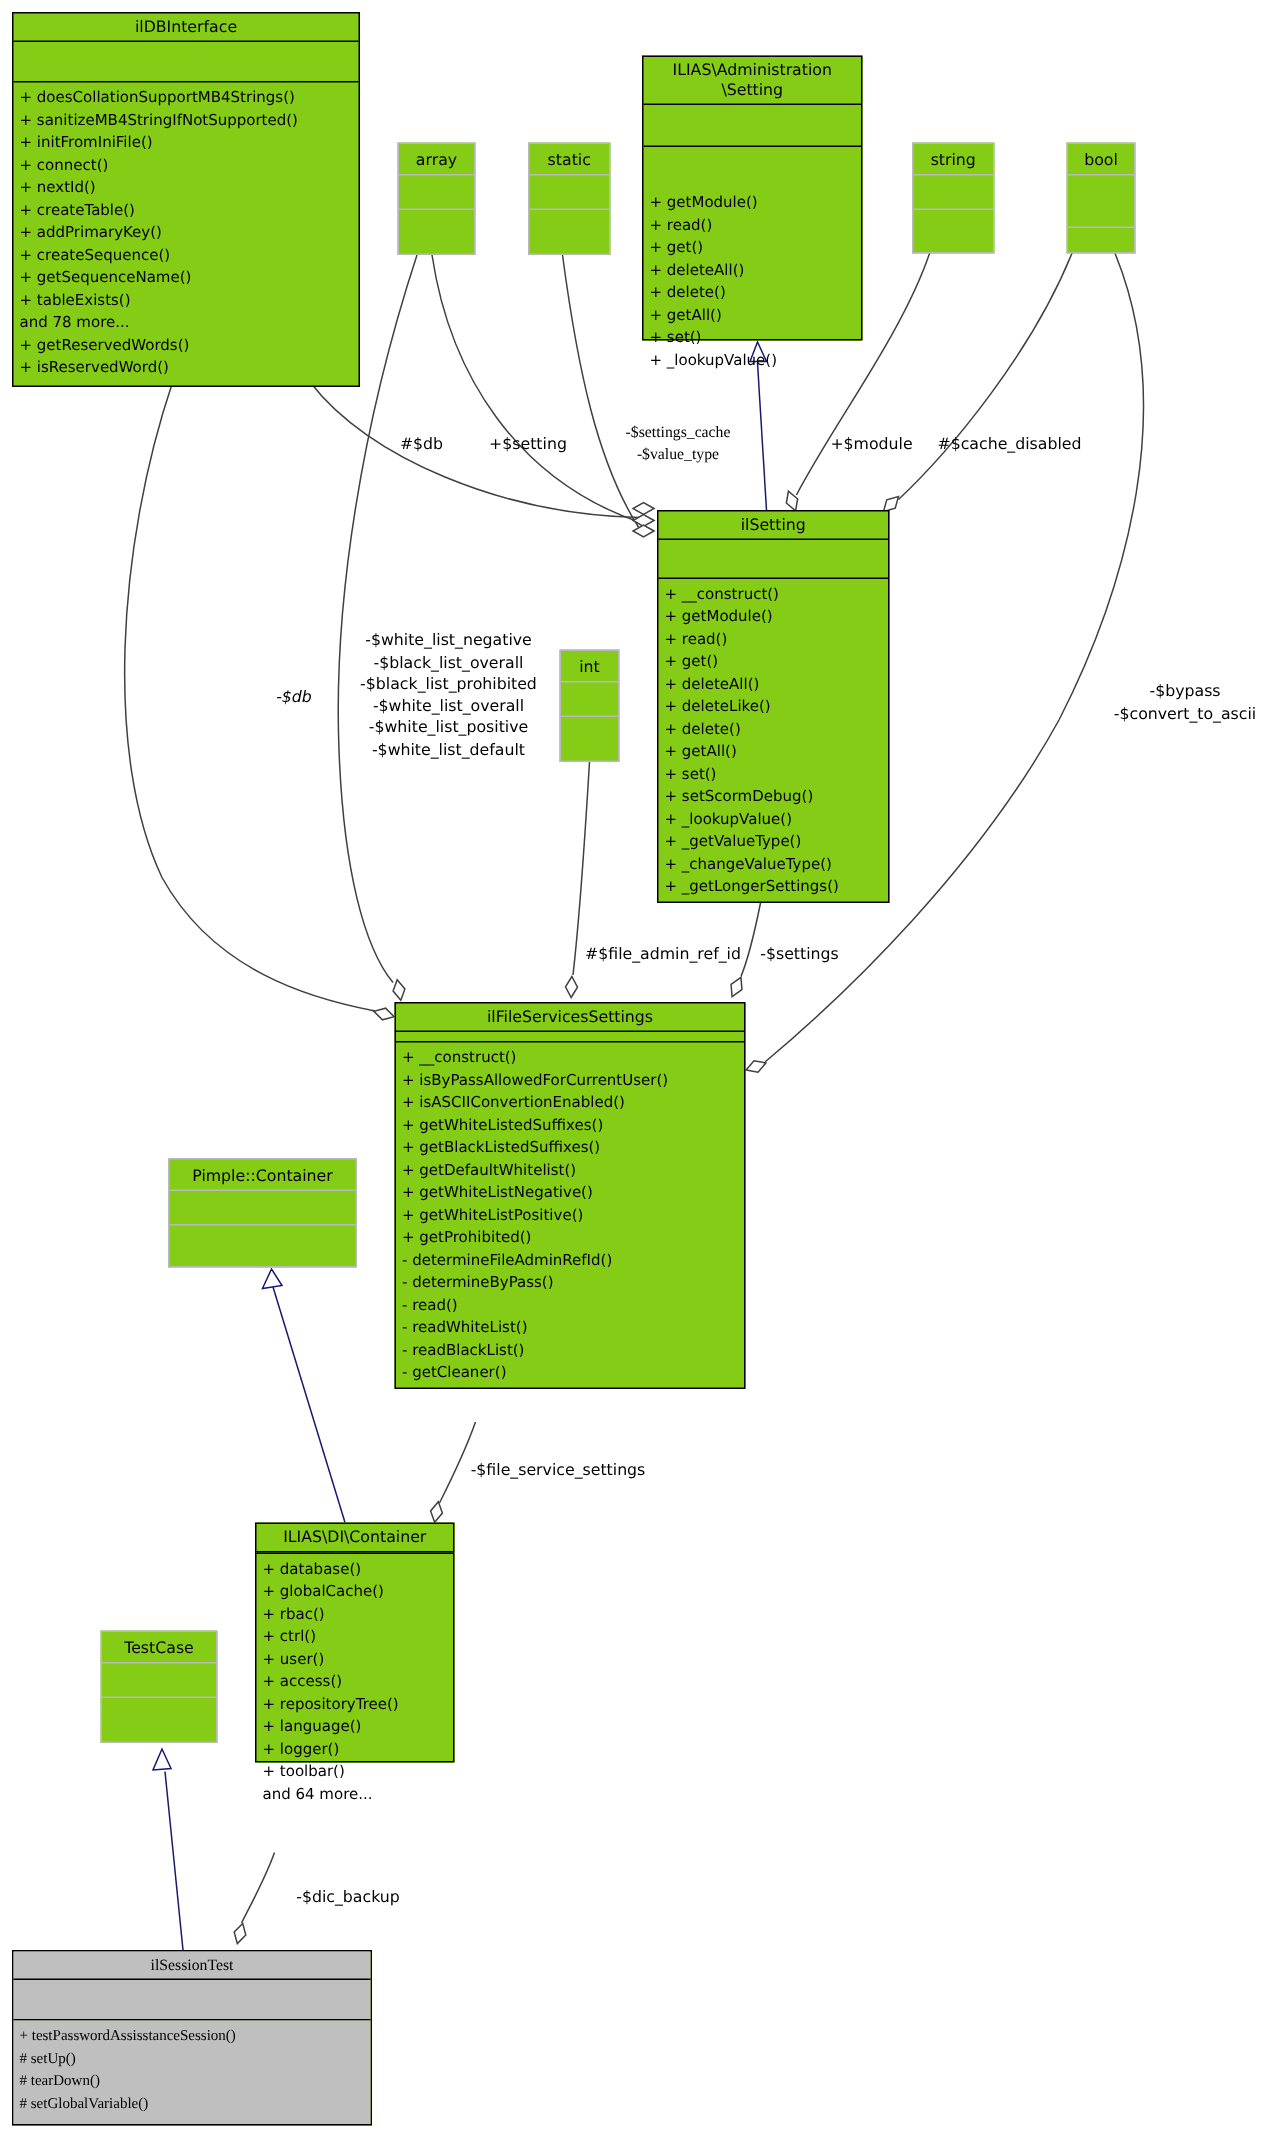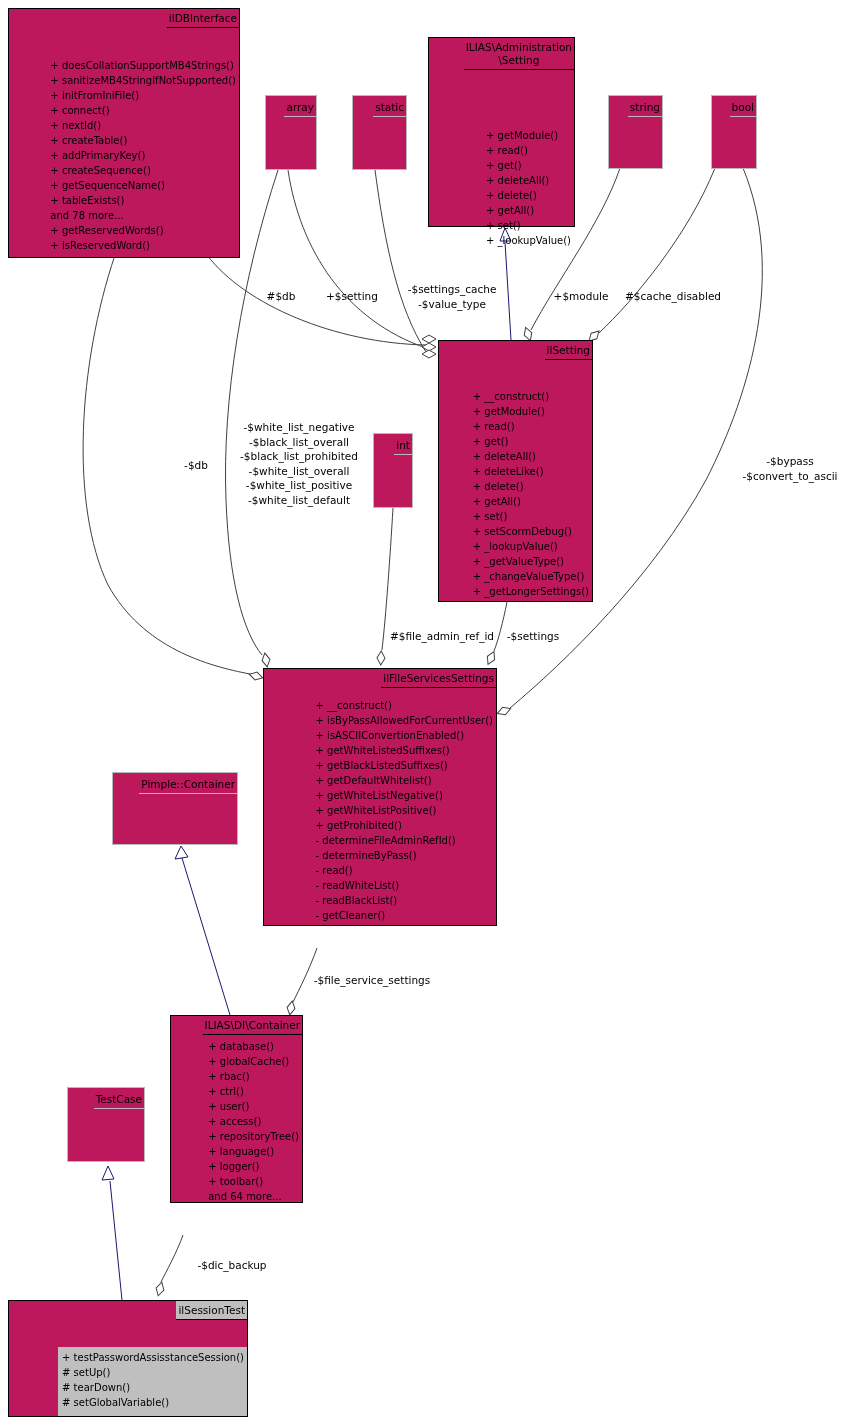--- a/index.html
+++ b/index.html
@@ -3,22 +3,22 @@
 <meta charset="utf-8">
 <style>
   html,body{margin:0;padding:0;background:#ffffff;}
   #canvas{
     position:relative;width:855px;height:1425px;background:#ffffff;
     font-family:"DejaVu Sans","Liberation Sans",sans-serif;color:#000;
     overflow:hidden;
   }
   #edges{position:absolute;left:0;top:0;width:855px;height:1425px;}
   .cls{
-    position:absolute;background:#be185d;border:1px solid #000;
-    display:flex;flex-direction:column;font-size:10px;box-sizing:border-box;align-items:flex-end;
+    position:absolute;background:#84cc16;border:1px solid #000;
+    display:flex;flex-direction:column;font-size:10px;box-sizing:border-box;
   }
   .cls .t{
     text-align:center;padding:3px 2px 2px 2px;white-space:pre-line;
     line-height:13px;font-size:10.5px;border-bottom:1px solid #000;
   }
   .cls .a{height:26px;border-bottom:1px solid #000;}
   .cls .m{flex:1;padding:3px 3px 2px 4px;white-space:pre-line;line-height:15px;text-align:left;}
   .cls.graybrd{border-color:#b9b9b9;}
   .cls.graybrd .t{border-bottom-color:#b9b9b9;}
   .cls.graybrd .a{border-bottom-color:#b9b9b9;}
@@ -180,21 +180,21 @@
 - readBlackList()
 - getCleaner()</div>
   </div>
 
   <div class="cls mini graybrd" style="left:112px;top:772px;width:126px;height:73px;">
     <div class="t">Pimple::Container</div>
     <div class="a"></div>
     <div class="a2"></div>
   </div>
 
-  <div class="cls" style="left:170px;top:1015px;width:133px;height:188px;">
+  <div class="cls" style="left:170px;top:1015px;width:133px;height:160px;">
     <div class="t">ILIAS\DI\Container</div>
     <div class="a"></div>
     <div class="m">+ database()
 + globalCache()
 + rbac()
 + ctrl()
 + user()
 + access()
 + repositoryTree()
 + language()
@@ -202,38 +202,38 @@
 + toolbar()
 and 64 more...</div>
   </div>
 
   <div class="cls mini graybrd" style="left:67px;top:1087px;width:78px;height:75px;">
     <div class="t">TestCase</div>
     <div class="a"></div>
     <div class="a2"></div>
   </div>
 
-  <div class="cls" style="left:8px;top:1300px;width:240px;height:117px;">
+  <div class="cls" style="left:8px;top:1300px;width:240px;height:117px;font-family:Liberation Serif, serif;">
     <div class="t hl">ilSessionTest</div>
     <div class="a hl"></div>
     <div class="m hl">+ testPasswordAssisstanceSession()
 # setUp()
 # tearDown()
 # setGlobalVariable()</div>
   </div>
 
   <div class="elbl" style="left:281px;top:289px;">#$db</div>
   <div class="elbl" style="left:352px;top:289px;">+$setting</div>
-  <div class="elbl" style="left:452px;top:282px;">-$settings_cache
+  <div class="elbl" style="left:452px;top:282px;font-family:Liberation Serif, serif;">-$settings_cache
 -$value_type</div>
   <div class="elbl" style="left:581px;top:289px;">+$module</div>
   <div class="elbl" style="left:673px;top:289px;">#$cache_disabled</div>
   <div class="elbl" style="left:790px;top:454px;">-$bypass
 -$convert_to_ascii</div>
-  <div class="elbl" style="left:196px;top:458px;">-$db</div>
+  <div class="elbl" style="left:196px;top:458px;font-style:italic;">-$db</div>
   <div class="elbl" style="left:299px;top:420px;">-$white_list_negative
 -$black_list_overall
 -$black_list_prohibited
 -$white_list_overall
 -$white_list_positive
 -$white_list_default</div>
   <div class="elbl" style="left:442px;top:629px;">#$file_admin_ref_id</div>
   <div class="elbl" style="left:533px;top:629px;">-$settings</div>
   <div class="elbl" style="left:372px;top:973px;">-$file_service_settings</div>
   <div class="elbl" style="left:232px;top:1258px;">-$dic_backup</div>

